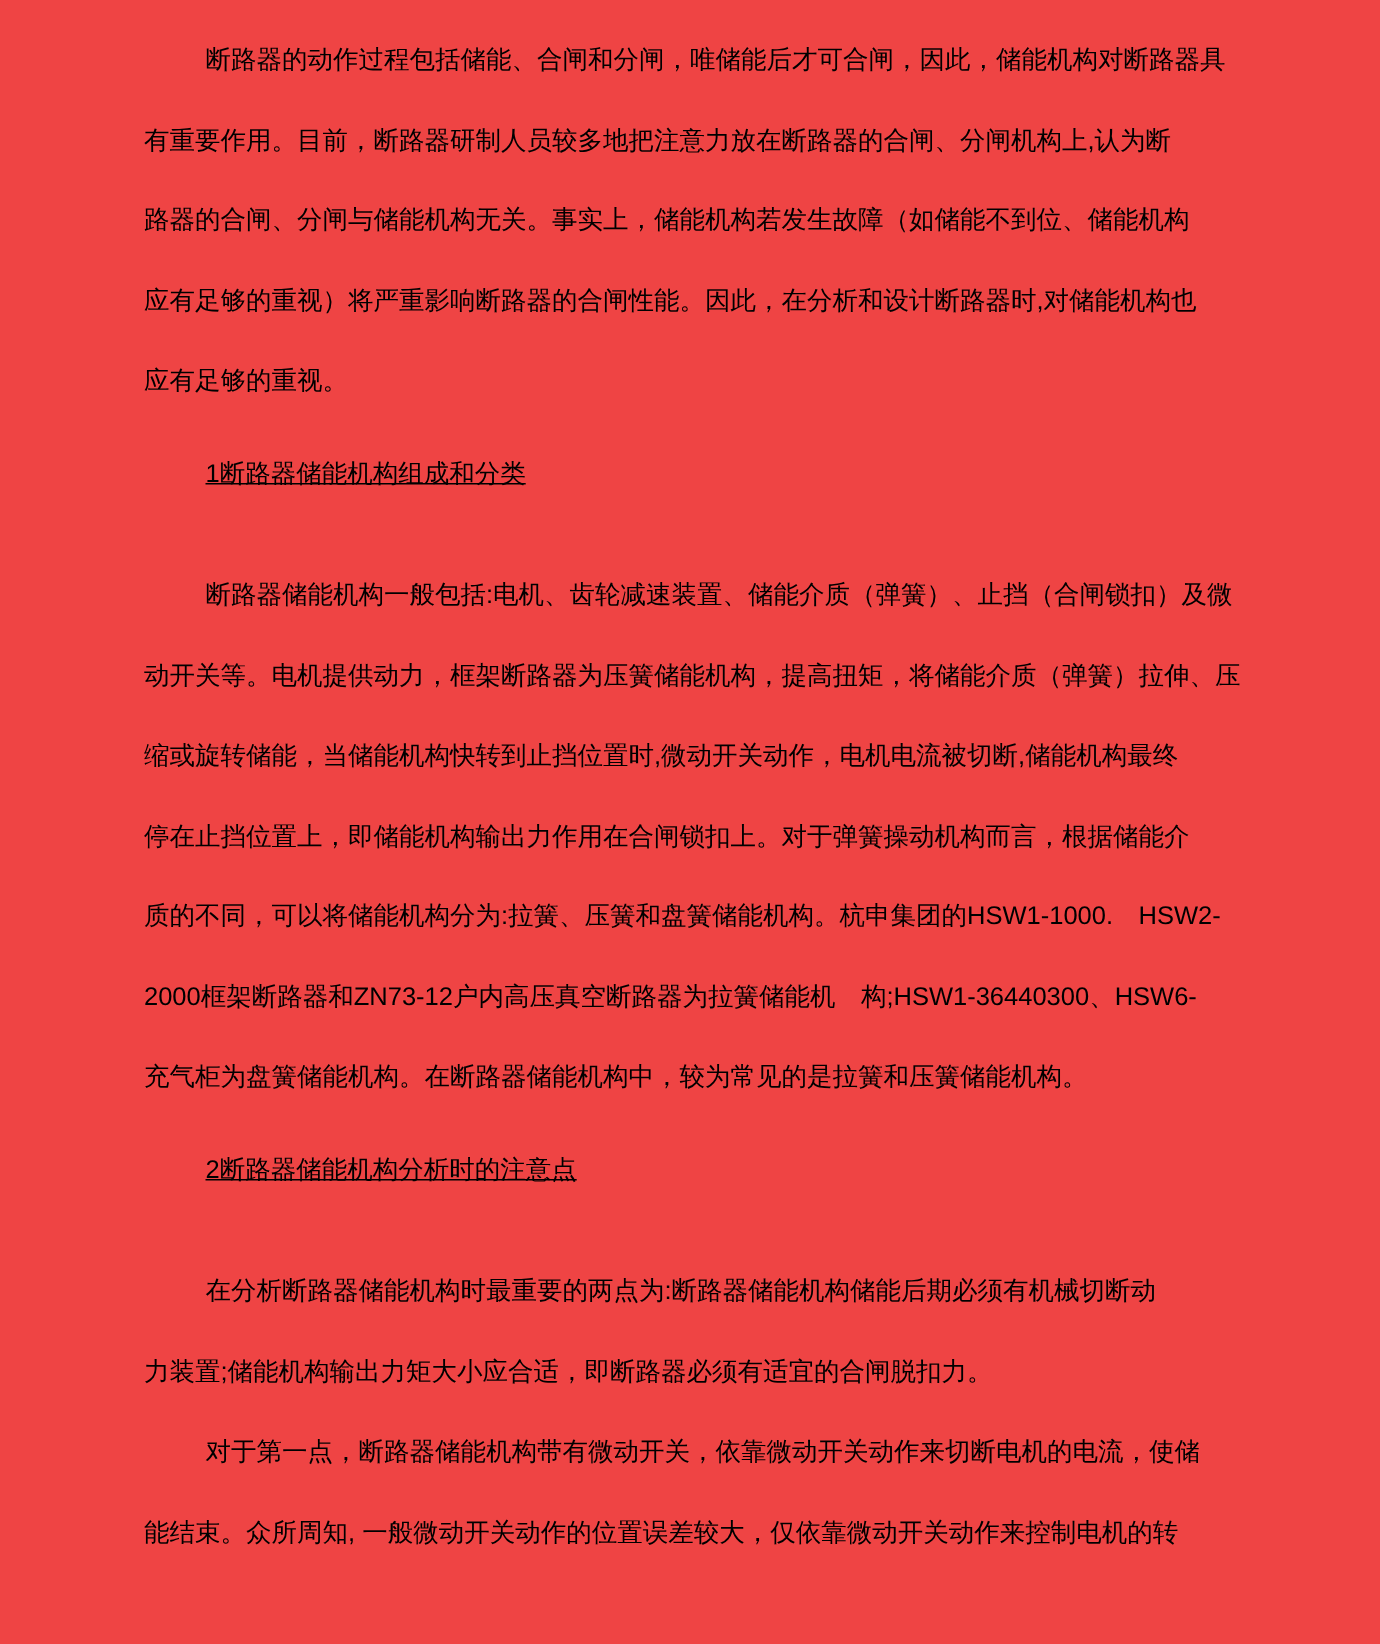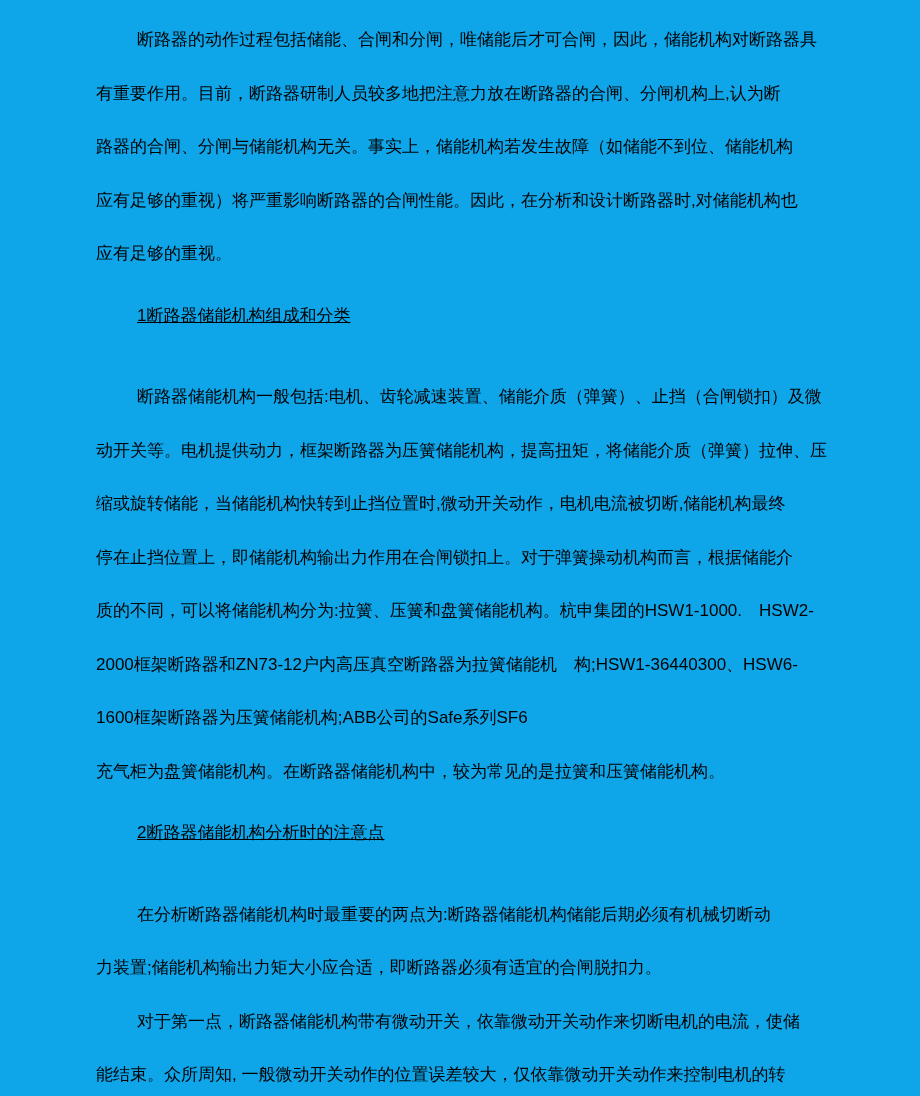--- a/index.html
+++ b/index.html
@@ -4,21 +4,21 @@
 <style>
   html, body {
     margin: 0;
     padding: 0;
     background: #ffffff;
   }
   .page {
     position: relative;
     width: 920px;
     height: 1096px;
-    background: #0ea5e9;
+    background: #ef4444;
     overflow: hidden;
     font-family: "Liberation Sans", sans-serif;
   }
   .content {
     padding: 13px 0 0 96px;
   }
   .line {
     font-size: 17px;
     line-height: 53.5px;
     color: #000000;
@@ -49,21 +49,20 @@
 
     <div class="line indent heading">1断路器储能机构组成和分类</div>
 
     <div class="para">
       <div class="line indent">断路器储能机构一般包括:电机、齿轮减速装置、储能介质（弹簧）、止挡（合闸锁扣）及微</div>
       <div class="line">动开关等。电机提供动力，框架断路器为压簧储能机构，提高扭矩，将储能介质（弹簧）拉伸、压</div>
       <div class="line">缩或旋转储能，当储能机构快转到止挡位置时,微动开关动作，电机电流被切断,储能机构最终</div>
       <div class="line">停在止挡位置上，即储能机构输出力作用在合闸锁扣上。对于弹簧操动机构而言，根据储能介</div>
       <div class="line">质的不同，可以将储能机构分为:拉簧、压簧和盘簧储能机构。杭申集团的HSW1-1000.　HSW2-</div>
       <div class="line">2000框架断路器和ZN73-12户内高压真空断路器为拉簧储能机　构;HSW1-36440300、HSW6-</div>
-      <div class="line">1600框架断路器为压簧储能机构;ABB公司的Safe系列SF6</div>
       <div class="line">充气柜为盘簧储能机构。在断路器储能机构中，较为常见的是拉簧和压簧储能机构。</div>
     </div>
 
     <div class="line indent heading">2断路器储能机构分析时的注意点</div>
 
     <div class="para">
       <div class="line indent">在分析断路器储能机构时最重要的两点为:断路器储能机构储能后期必须有机械切断动</div>
       <div class="line">力装置;储能机构输出力矩大小应合适，即断路器必须有适宜的合闸脱扣力。</div>
     </div>
 

